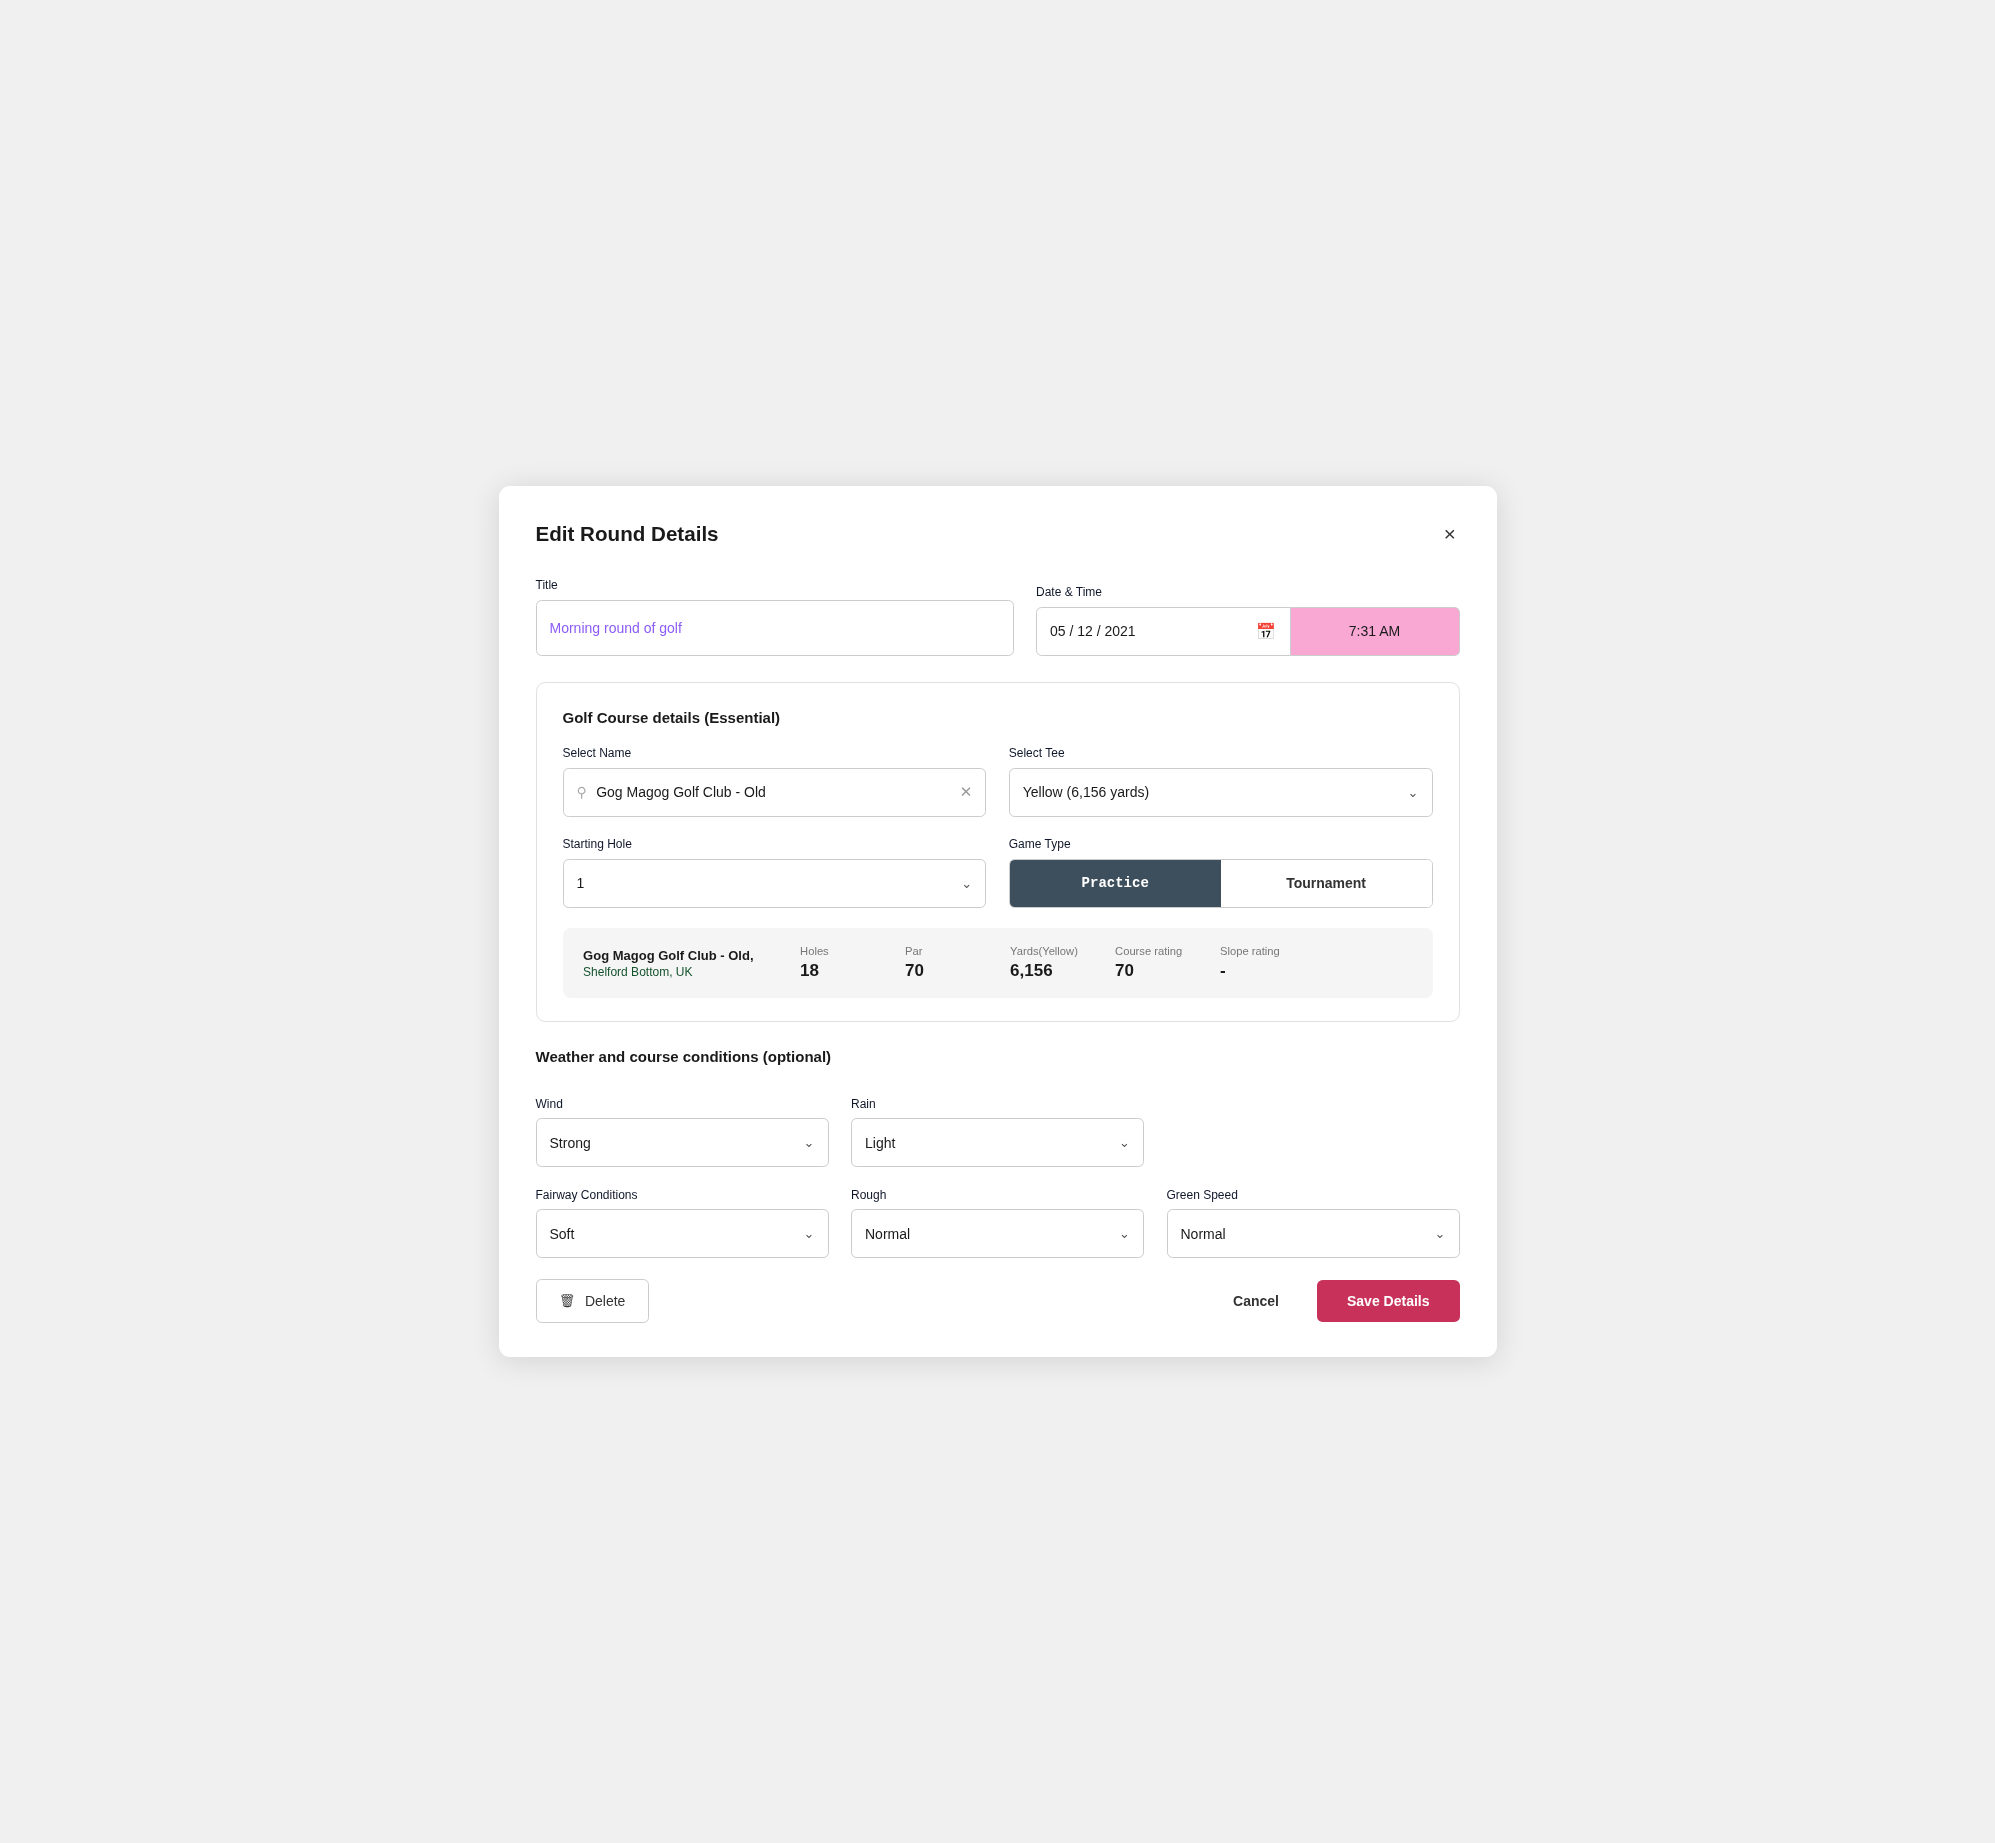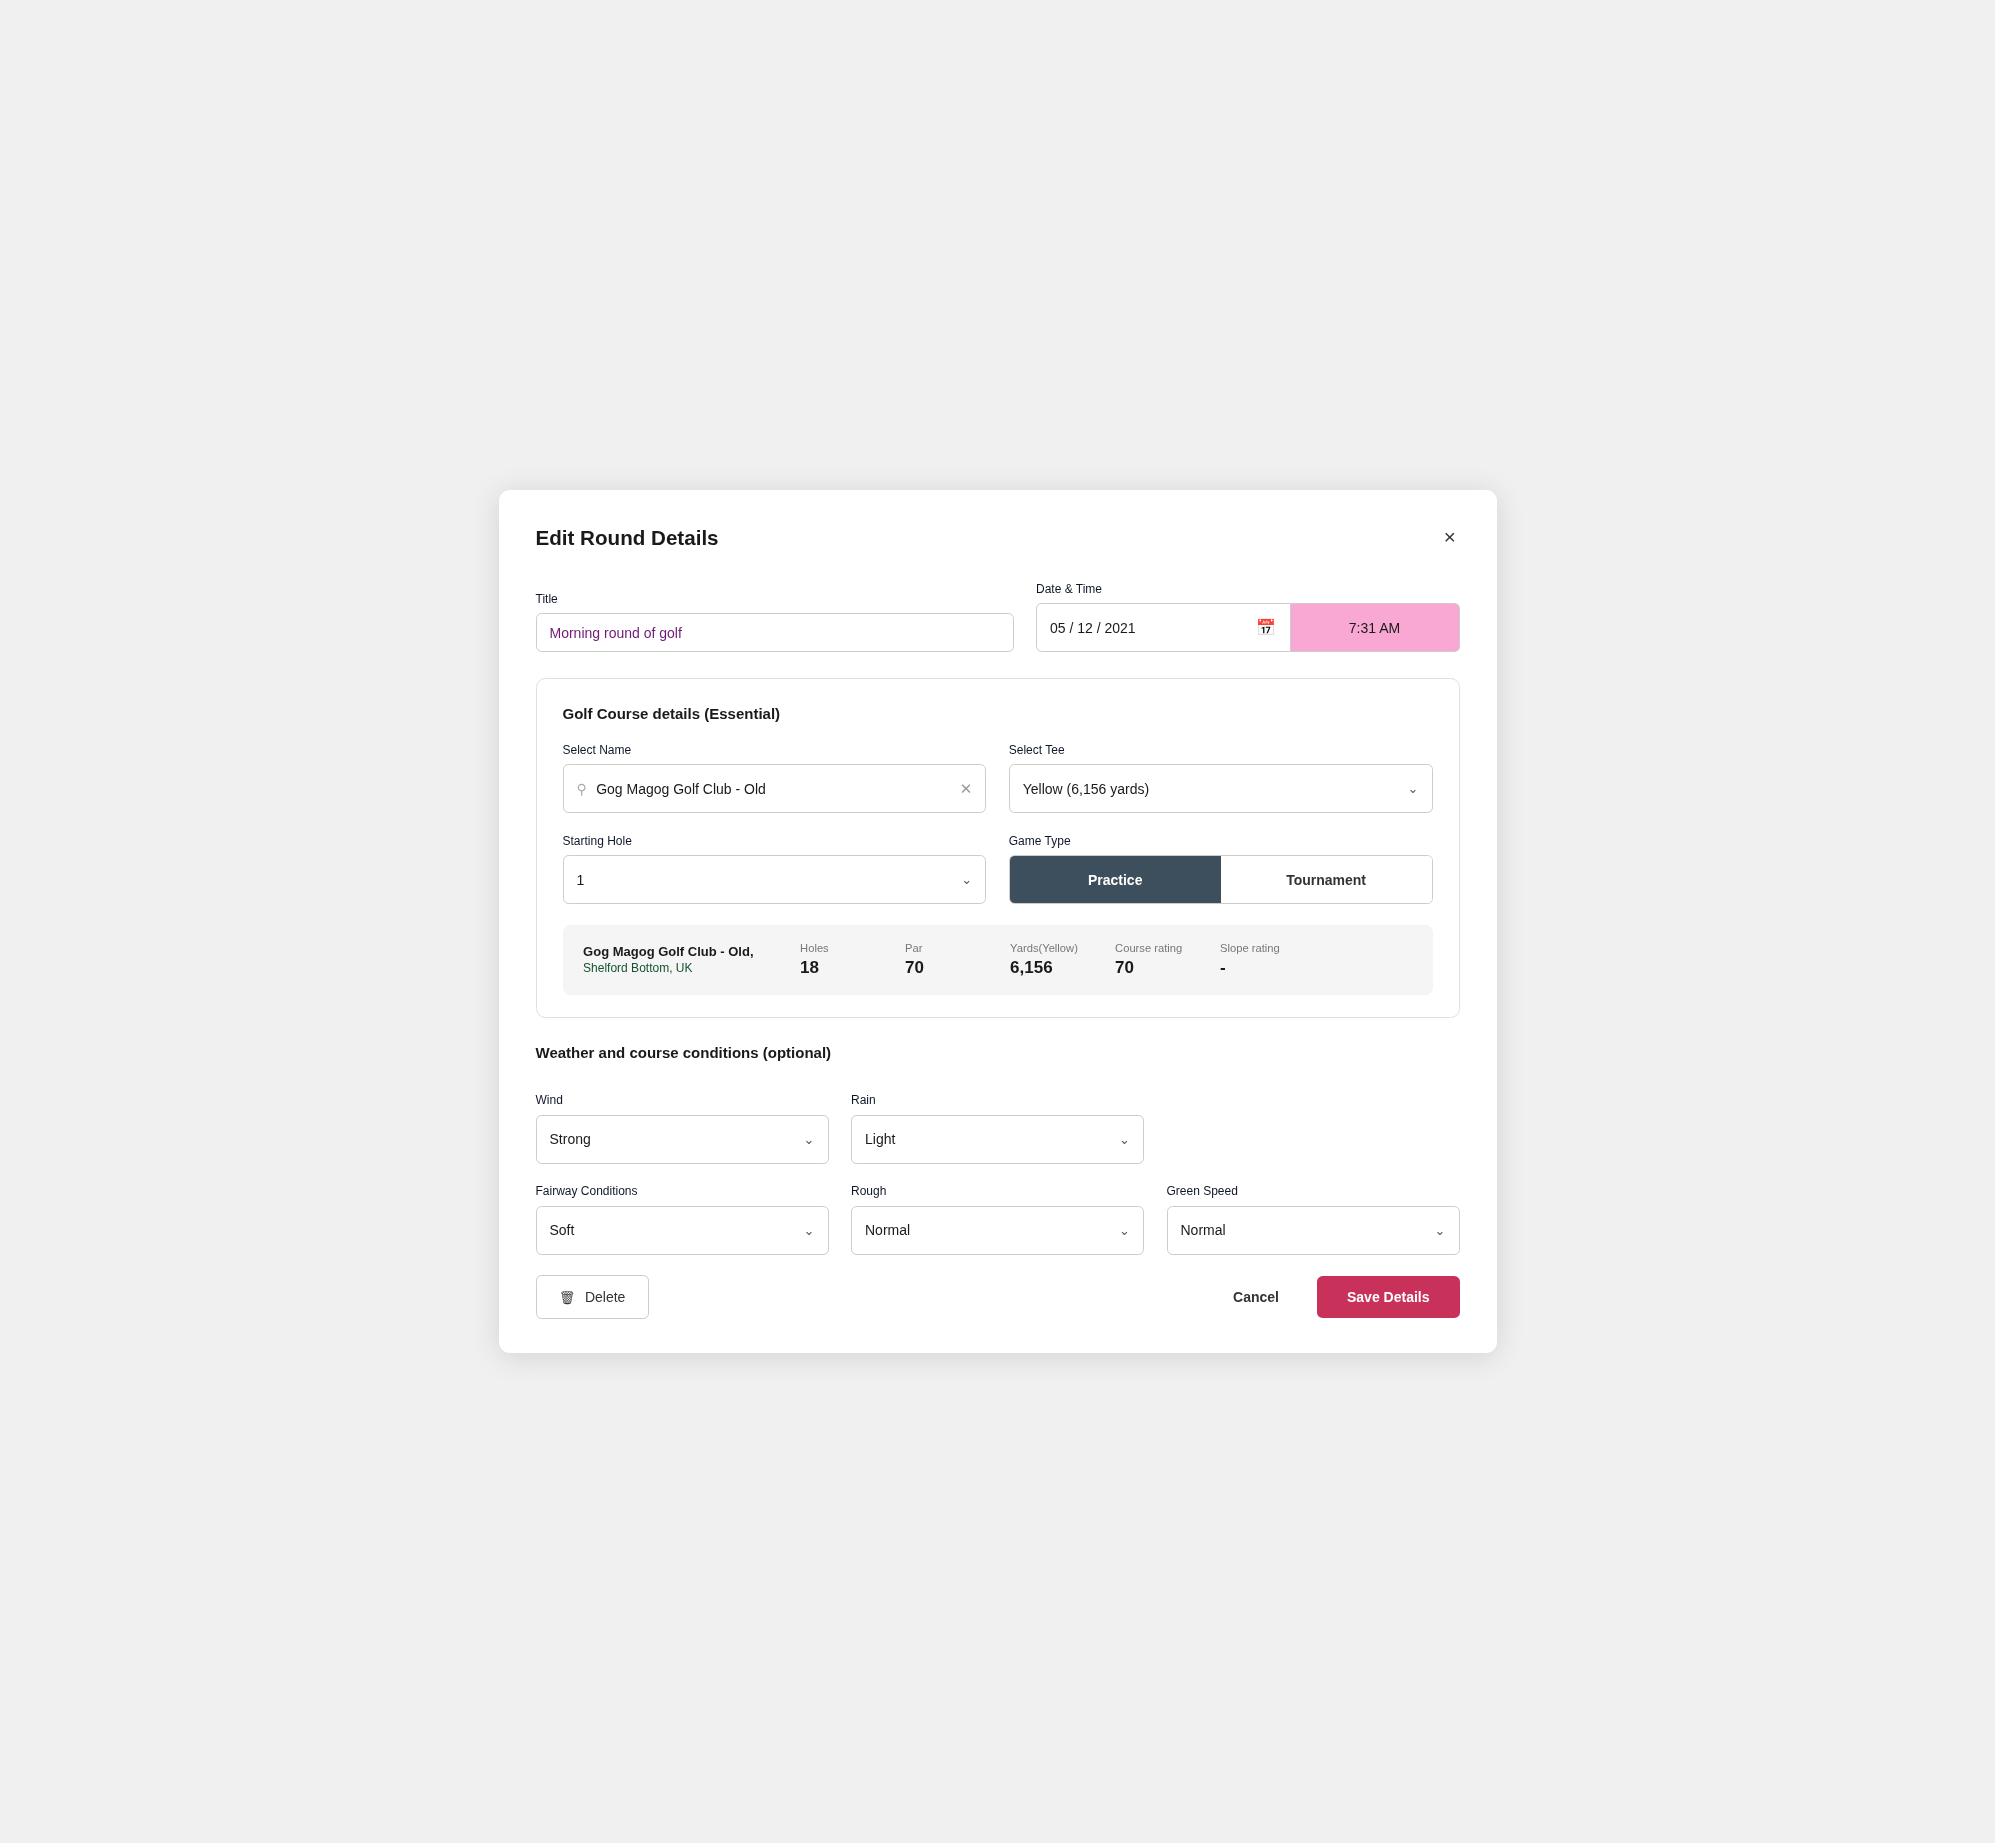--- a/index.html
+++ b/index.html
@@ -59,26 +59,26 @@
     }
     .datetime-col {
       flex: 1;
     }
     .datetime-fields {
       display: flex;
       gap: 0;
     }
     .text-input {
       width: 100%;
-      height: 39px;
+      height: 56px;
       border: 0.9px solid #ccc;
       border-radius: 5.6px;
       padding: 0 13px;
       font-size: 14px;
-      color: #701a75;
+      color: #8b5cf6;
       outline: none;
     }
     .date-input-wrap {
       display: flex;
       align-items: center;
       border: 0.9px solid #ccc;
       border-radius: 5.6px 0 0 5.6px;
       padding: 0 13px;
       height: 49px;
       flex: 1;
@@ -183,20 +183,21 @@
     .toggle-btn {
       flex: 1;
       border: none;
       cursor: pointer;
       font-size: 14px;
       font-weight: 600;
     }
     .toggle-btn.active {
       background: #3d4f5c;
       color: #fff;
+      font-family: Liberation Mono, monospace;
     }
     .toggle-btn.inactive {
       background: #fff;
       color: #333;
     }
     .course-info-bar {
       background: #f5f5f5;
       border-radius: 7.5px;
       padding: 17px 20.6px;
       display: flex;

